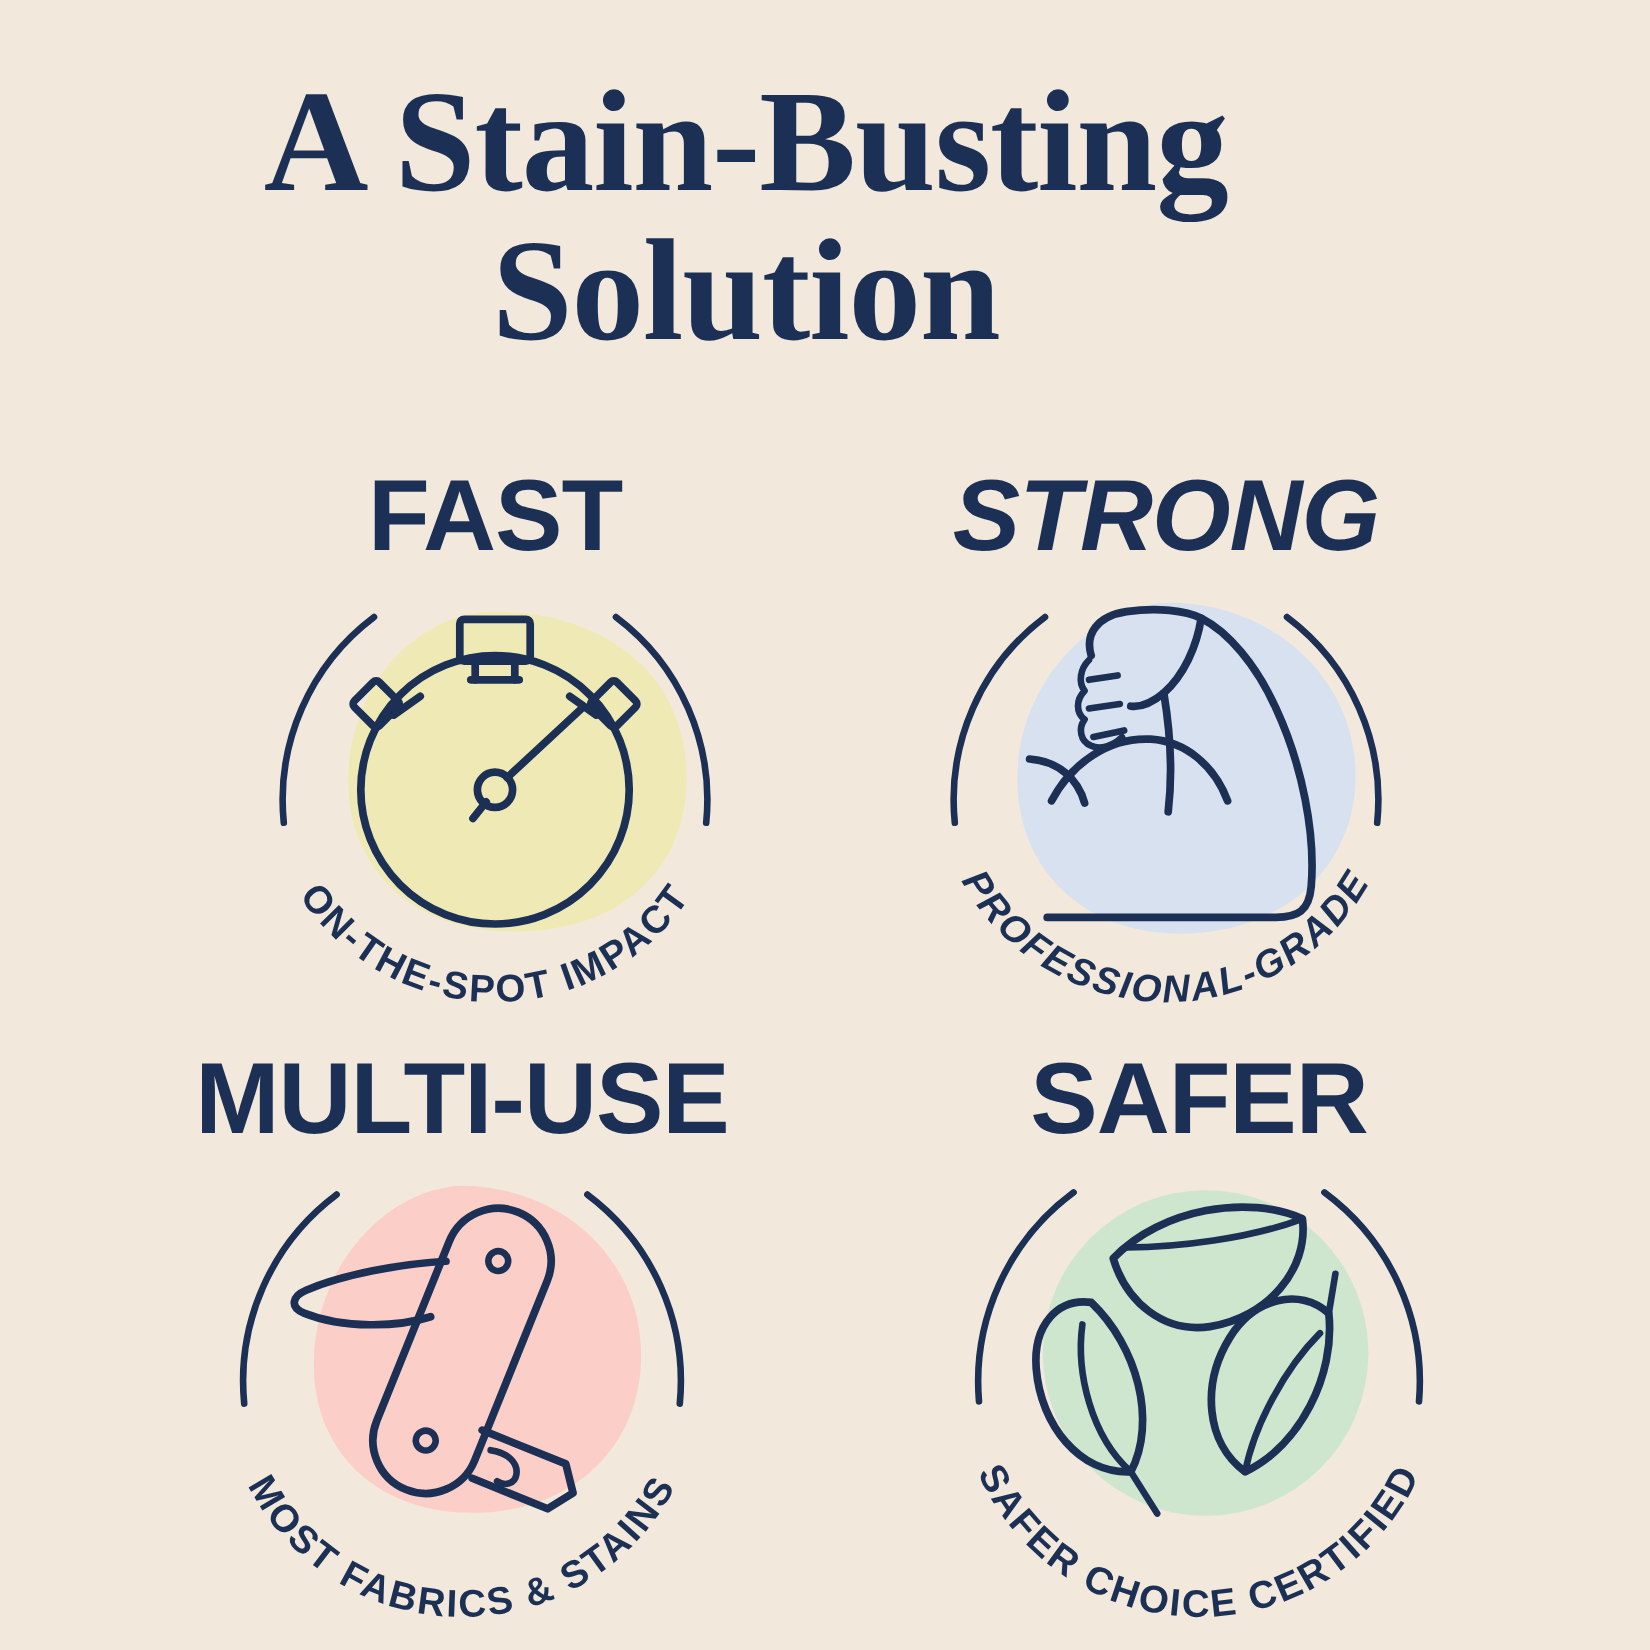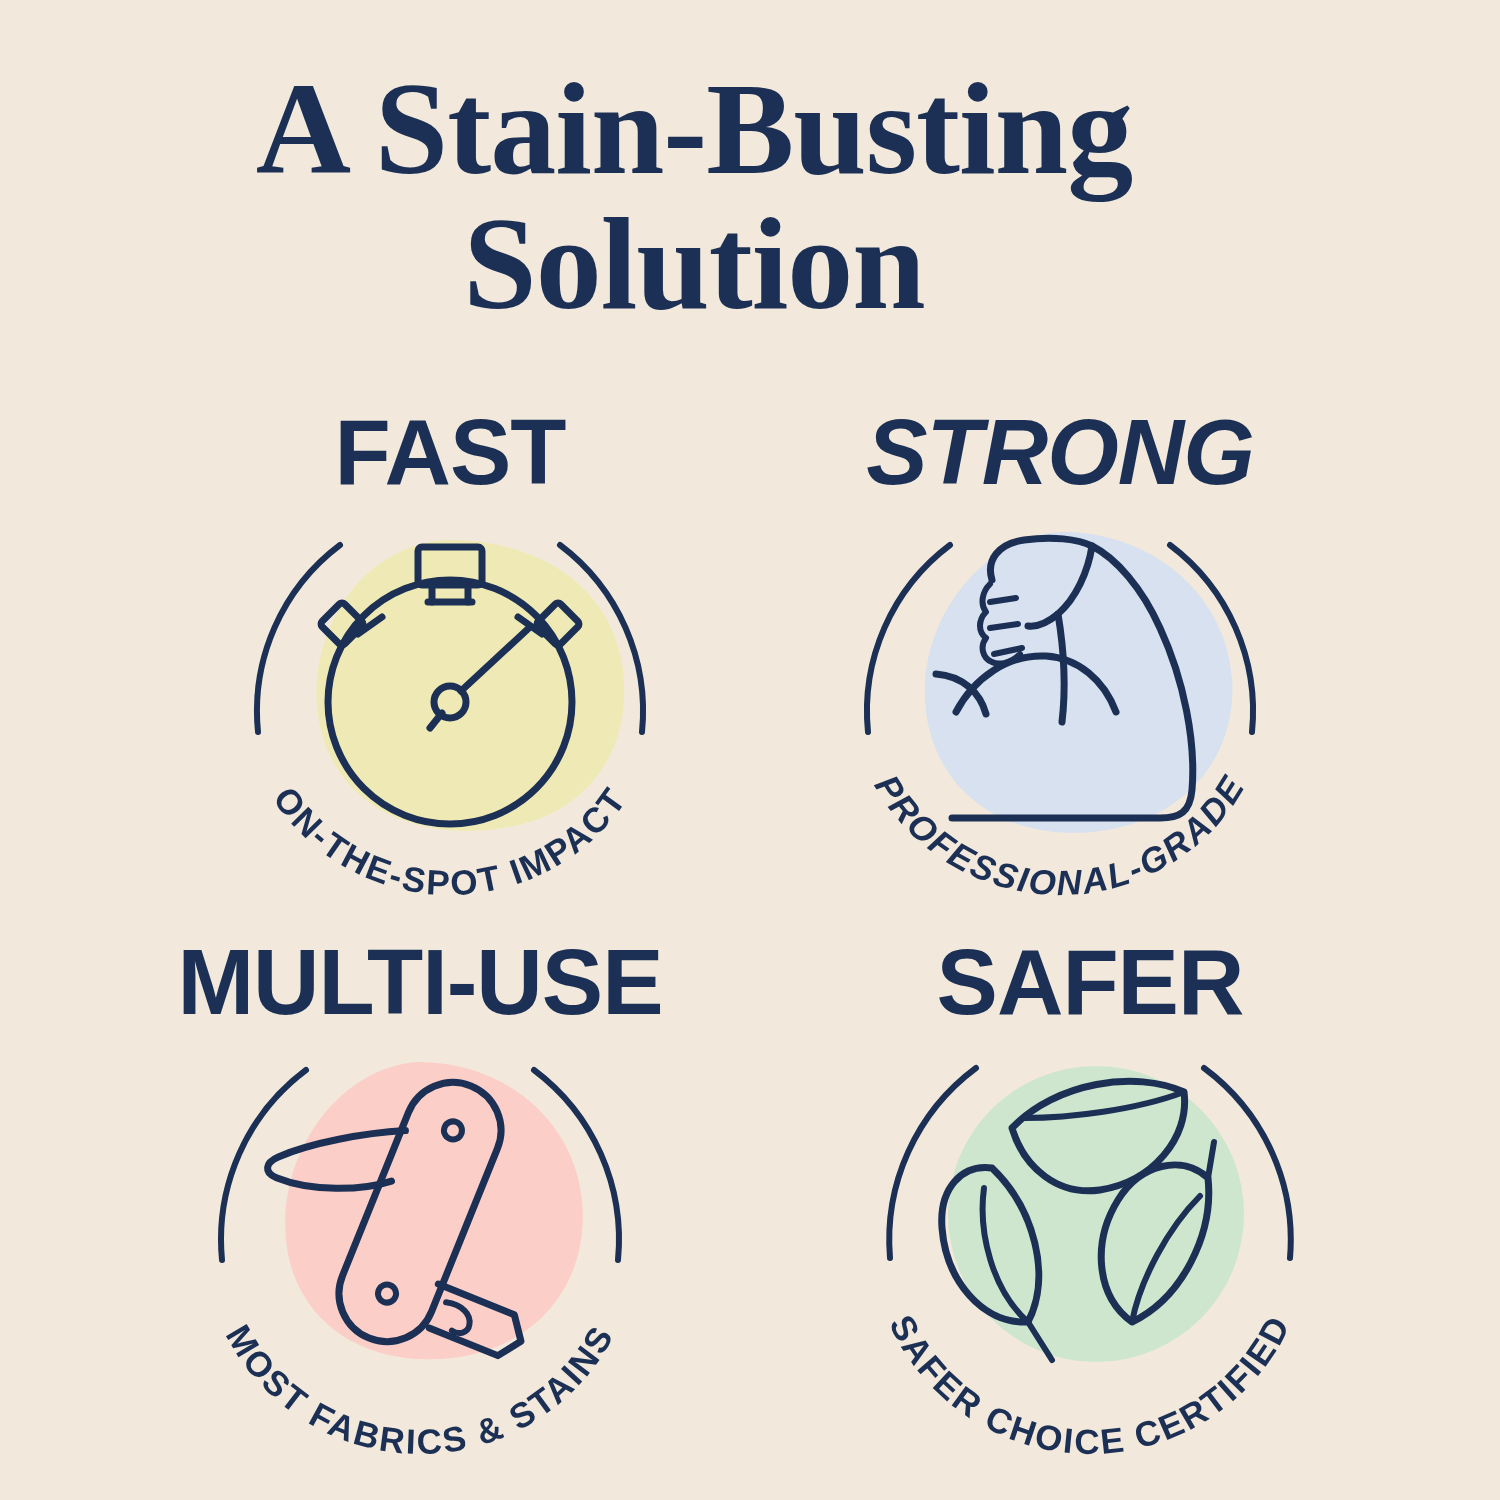--- a/index.html
+++ b/index.html
@@ -28,27 +28,26 @@
     left: 0;
     width: 1356px;
     text-align: center;
     font-family: "Liberation Serif", "DejaVu Serif", serif;
     font-weight: bold;
     font-size: 132px;
     line-height: 1.02;
     letter-spacing: -1px;
     color: #1B3054;
     white-space: pre-line;
-    margin-left: 16px;
   }
 
   
   .grid {
     position: absolute;
-    top: 412px;
+    top: 428px;
     left: 0;
     width: 1340px;
     height: 1060px;
   }
   .badge {
     position: absolute;
     width: 640px;
     height: 520px;
   }
   .badge.r1c1 { left: 130px;  top: 0px; }

